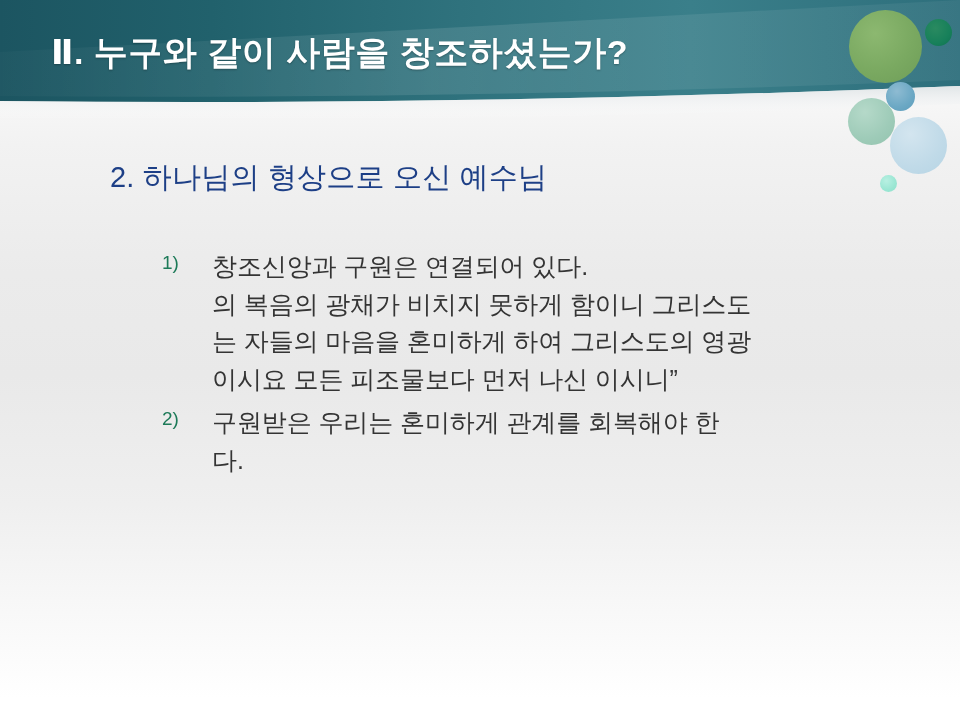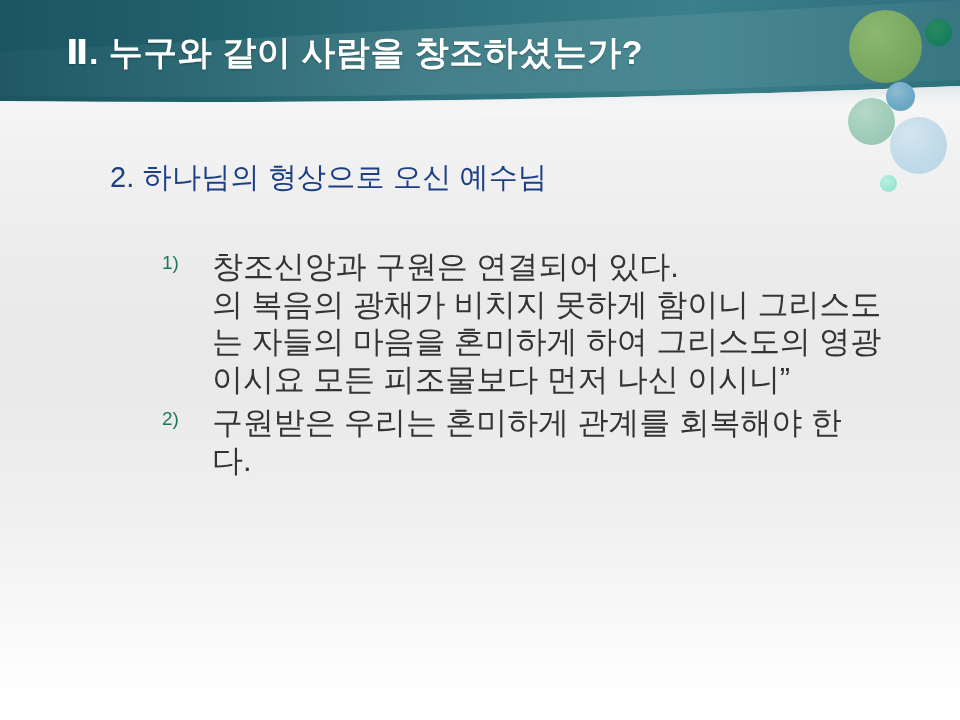--- a/index.html
+++ b/index.html
@@ -36,21 +36,21 @@
     height: 120px;
     overflow: hidden;
   }
   #header-band svg {
     display: block;
   }
 
   
   #slide-title {
     position: absolute;
-    left: 66px;
+    left: 51px;
     top: 26px;
     width: 760px;
     height: 52px;
     line-height: 52px;
     color: #ffffff;
     font-size: 34px;
     font-weight: bold;
     letter-spacing: 0.5px;
     white-space: nowrap;
     text-shadow: 0 1px 2px rgba(0,0,0,0.28);
@@ -146,21 +146,21 @@
     width: 40px;
     font-size: 19px;
     color: #1d7a58;
     text-align: left;
   }
   .point-lines {
     display: block;
   }
   .point-line {
     display: block;
-    font-size: 31px;
+    font-size: 25px;
     line-height: 37.5px;
     color: #343434;
     white-space: nowrap;
     letter-spacing: -0.1px;
   }
 </style>
 </head>
 <body>
 
 <div id="slide">

